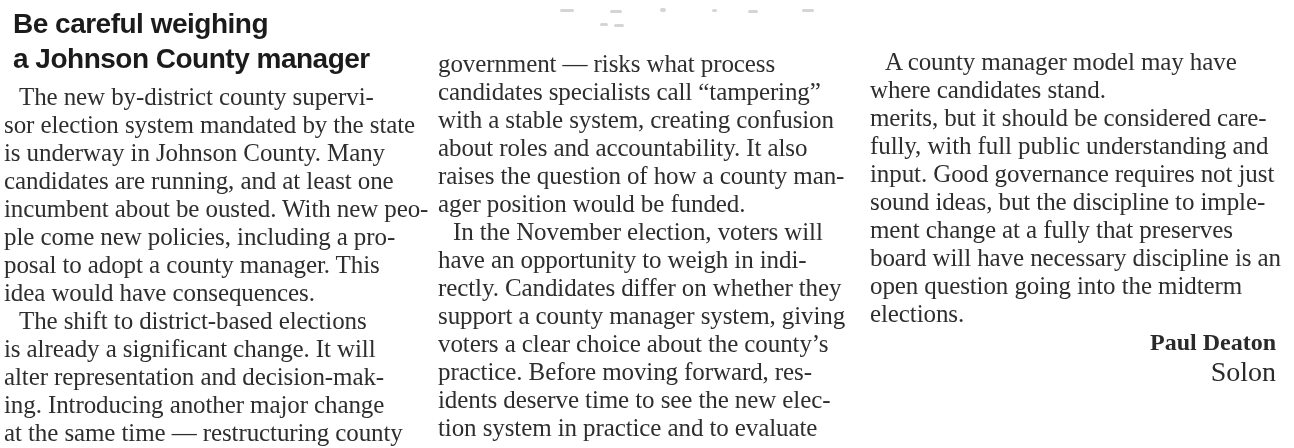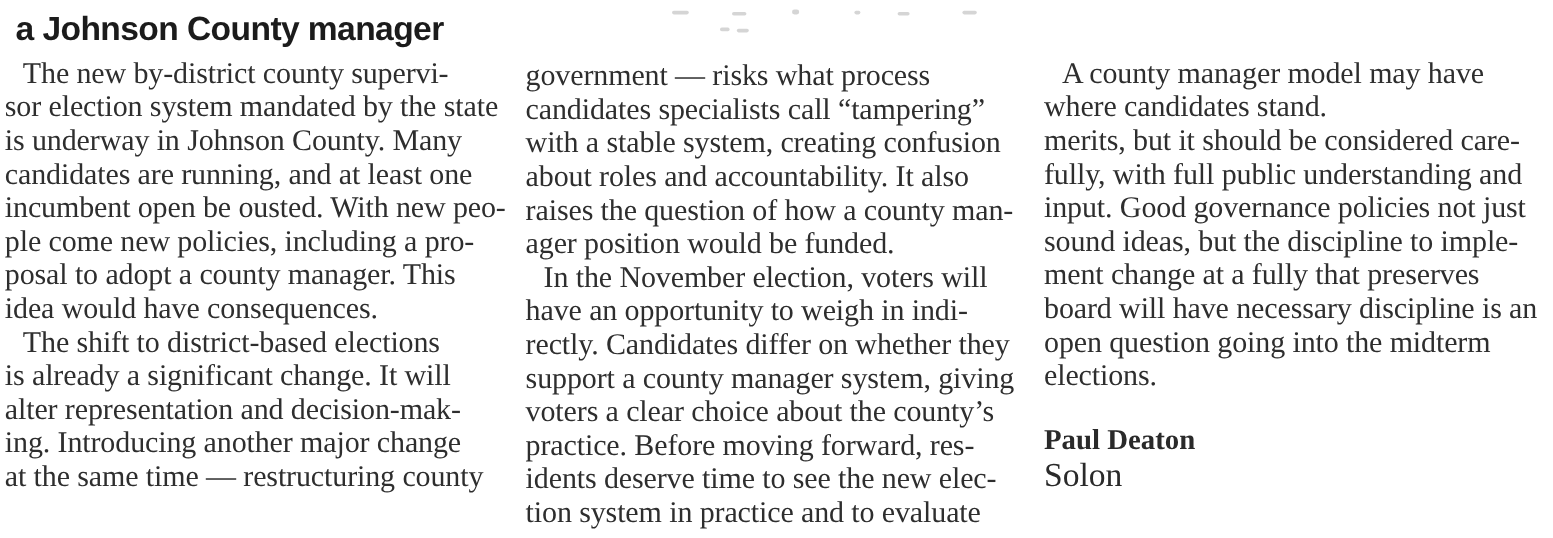--- a/index.html
+++ b/index.html
@@ -30,23 +30,22 @@
   .line {
     font-size: 25px;
     line-height: 28px;
     letter-spacing: -0.1px;
     color: #2e2e2e;
     white-space: nowrap;
   }
   .line.indent { text-indent: 15px; }
 
   .signature {
-    margin-top: 25px;
     padding-right: 12px;
-    text-align: left;
+    text-align: right;
     color: #2a2a2a;
   }
   .sig-name { font-weight: bold; font-size: 24px; line-height: 29px; }
   .sig-place { font-size: 28px; line-height: 29px; }
 
   
   .artifact {
     position: absolute;
     background: #cbcbcb;
     opacity: 0.8;
@@ -64,28 +63,29 @@
     <i class="artifact" style="left:660px;top:8px;width:6px;height:4px;"></i>
     <i class="artifact" style="left:712px;top:9px;width:5px;height:3px;"></i>
     <i class="artifact" style="left:748px;top:10px;width:10px;height:3px;"></i>
     <i class="artifact" style="left:802px;top:9px;width:12px;height:3px;"></i>
     <i class="artifact" style="left:600px;top:23px;width:8px;height:3px;"></i>
     <i class="artifact" style="left:614px;top:24px;width:10px;height:3px;"></i>
   </div>
 
   <section class="col col1">
     <h1 class="headline">
+      <span class="hl">Be careful weighing</span>
       <span class="hl">a Johnson County manager</span>
     </h1>
     <div class="body">
         <div class="line indent">The new by-district county supervi-</div>
         <div class="line">sor election system mandated by the state</div>
         <div class="line">is underway in Johnson County. Many</div>
         <div class="line">candidates are running, and at least one</div>
-        <div class="line">incumbent open be ousted. With new peo-</div>
+        <div class="line">incumbent about be ousted. With new peo-</div>
         <div class="line">ple come new policies, including a pro-</div>
         <div class="line">posal to adopt a county manager. This</div>
         <div class="line">idea would have consequences.</div>
         <div class="line indent">The shift to district-based elections</div>
         <div class="line">is already a significant change. It will</div>
         <div class="line">alter representation and decision-mak-</div>
         <div class="line">ing. Introducing another major change</div>
         <div class="line">at the same time — restructuring county</div>
       </div>
   </section>
@@ -108,21 +108,21 @@
         <div class="line">tion system in practice and to evaluate</div>
       </div>
   </section>
 
   <section class="col col3">
     <div class="body">
         <div class="line indent">A county manager model may have</div>
         <div class="line">where candidates stand.</div>
         <div class="line">merits, but it should be considered care-</div>
         <div class="line">fully, with full public understanding and</div>
-        <div class="line">input. Good governance policies not just</div>
+        <div class="line">input. Good governance requires not just</div>
         <div class="line">sound ideas, but the discipline to imple-</div>
         <div class="line">ment change at a fully that preserves</div>
         <div class="line">board will have necessary discipline is an</div>
         <div class="line">open question going into the midterm</div>
         <div class="line">elections.</div>
       </div>
     <div class="signature">
       <div class="sig-name">Paul Deaton</div>
       <div class="sig-place">Solon</div>
     </div>

